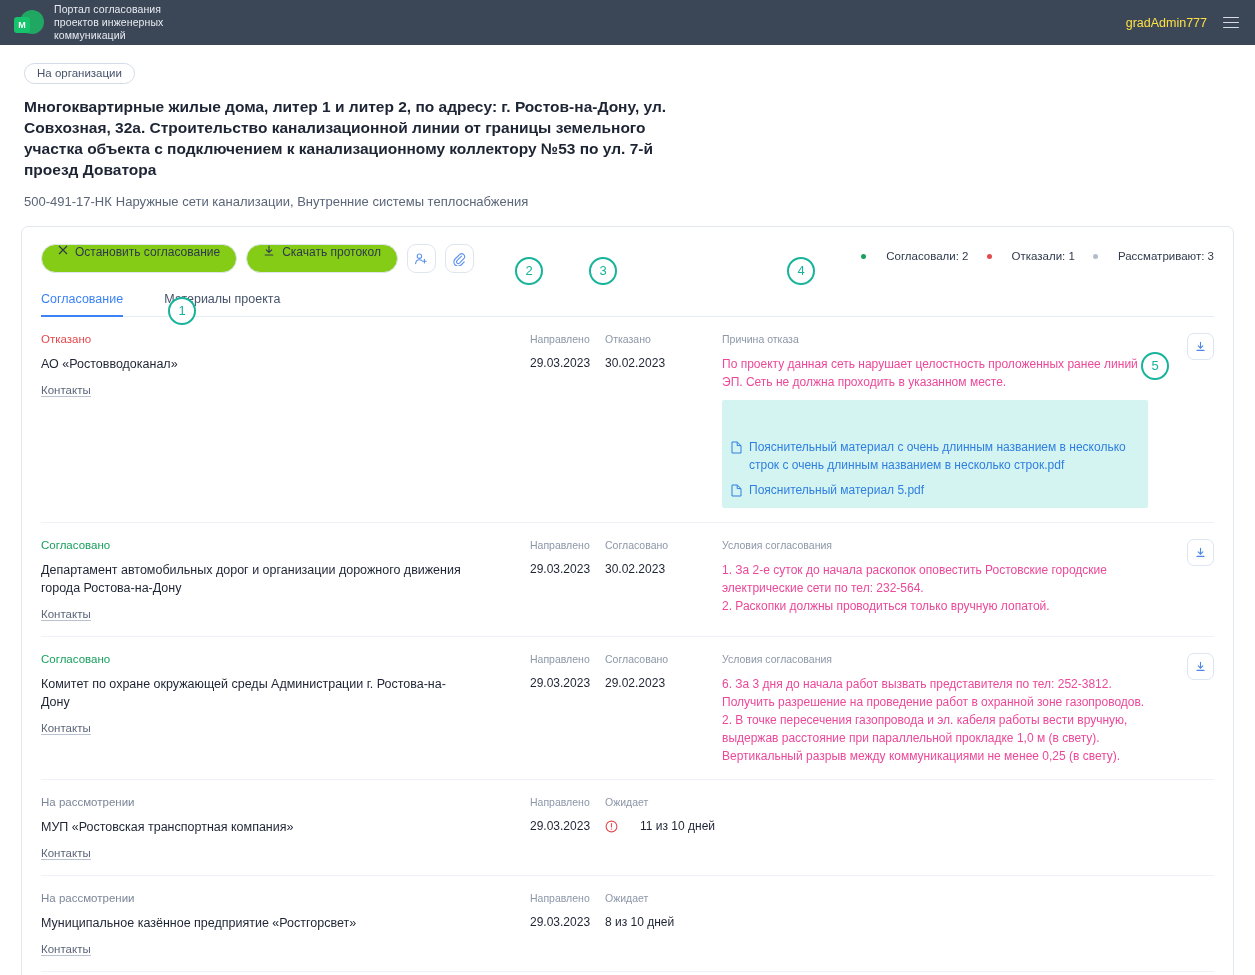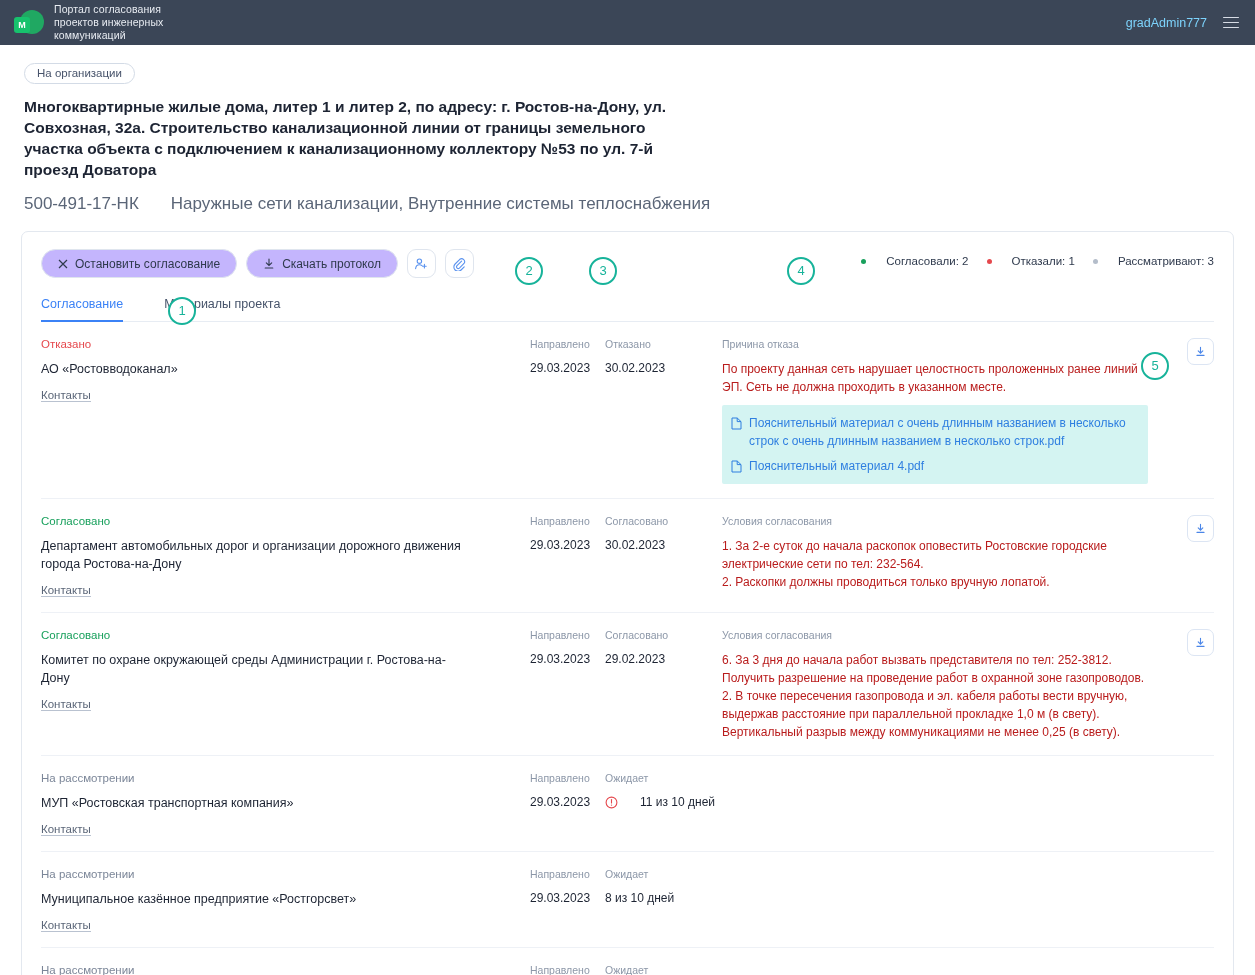--- a/index.html
+++ b/index.html
@@ -51,21 +51,21 @@
     font-size: 10.5px;
     line-height: 13px;
     letter-spacing: .1px;
     max-width: 160px;
   }
   .topbar-right {
     position: absolute;
     right: 16px; top: 0; height: 45px;
     display: flex; align-items: center; gap: 16px;
   }
-  .username { color: #7dd3fc; font-size: 12.5px; margin-left: 21px; }
+  .username { color: #fde047; font-size: 12.5px; margin-left: 21px; }
   .burger { width: 16px; cursor: pointer; }
   .burger span {
     display: block; height: 1.6px; background: #d7dce5;
     margin: 3.4px 0; border-radius: 1px;
   }
 
   
   .page-head { padding: 18px 24px 0 24px; }
   .status-chip {
     display: inline-block;
@@ -83,42 +83,42 @@
     line-height: 21px;
     font-weight: bold;
     color: #1d2433;
     max-width: 660px;
     letter-spacing: 0;
   }
   .meta-row {
     margin-top: 14px;
     display: flex;
     align-items: baseline;
-    gap: 32px;
-    font-size: 17px;
+    gap: 4px;
+    font-size: 13px;
     color: #5b6678;
   }
 
   
   .card {
     margin: 17px 21px 0 21px;
     border: 1px solid #e3e8ef;
     border-radius: 7px;
     background: #fff;
     height: 765px;
     position: relative;
   }
   .card-inner { padding: 17px 19px 0 19px; }
 
   .toolbar { display: flex; align-items: center; gap: 9px; position: relative; }
   .btn {
-    display: inline-flex; align-items: center; gap: 7px;
+    display: inline-flex; gap: 7px;
     border: 1px solid #dfe5ee;
     border-radius: 17px;
-    background: #c4b5fd;
+    background: #84cc16;
     height: 29px;
     padding: 0 16px;
     font-size: 12px;
     color: #2f3a4d;
     cursor: pointer;
     white-space: nowrap;
   }
   .btn svg { display: block; }
   .icon-btn {
     width: 29px; height: 29px;
@@ -175,32 +175,33 @@
     font-size: 11.5px;
     color: #5b6678;
     border-bottom: 1px solid #b9c2d0;
     cursor: pointer;
   }
 
   .col-label { font-size: 10.5px; color: #8c97a8; margin-bottom: 10px; }
   .col-value { font-size: 12px; color: #1d2433; line-height: 17px; }
   .col-value.warn { display: flex; align-items: center; gap: 22px; }
 
-  .info-body { font-size: 12px; line-height: 18px; color: #b91c1c; }
+  .info-body { font-size: 12px; line-height: 18px; color: #ec4899; }
 
   .attach-box {
     margin-top: 9px;
     background: #d4f4f2;
     padding: 9px 11px 9px 9px;
     border-radius: 2px;
   }
   .attach {
     display: flex; gap: 7px; align-items: flex-start;
     font-size: 12px; line-height: 18px; color: #2f7fe0;
     cursor: pointer;
+    margin-top: 29px;
   }
   .attach + .attach { margin-top: 7px; }
   .attach svg { flex: 0 0 11px; margin-top: 3px; }
 
   .dl-btn {
     width: 27px; height: 27px;
     border: 1px solid #dce5f3;
     border-radius: 7px;
     background: #fff;
     display: inline-flex; align-items: center; justify-content: center;
@@ -328,21 +329,21 @@
                   <path d="M1 1h5.2L10 4.6V12H1z" fill="none" stroke="#2f7fe0" stroke-width="1"></path>
                   <path d="M6.2 1v3.6H10" fill="none" stroke="#2f7fe0" stroke-width="1"></path>
                 </svg>
                 <span>Пояснительный материал с очень длинным названием в несколько строк с очень длинным названием в несколько строк.pdf</span>
               </div>
               <div class="attach">
                 <svg width="11" height="13" viewBox="0 0 11 13">
                   <path d="M1 1h5.2L10 4.6V12H1z" fill="none" stroke="#2f7fe0" stroke-width="1"></path>
                   <path d="M6.2 1v3.6H10" fill="none" stroke="#2f7fe0" stroke-width="1"></path>
                 </svg>
-                <span>Пояснительный материал 4.pdf</span>
+                <span>Пояснительный материал 5.pdf</span>
               </div>
             </div>
           </div>
           <div class="col-act">
             <div class="dl-btn">
               <svg width="13" height="13" viewBox="0 0 13 13">
                 <path d="M6.5 2.2 V7.6 M4.2 5.8 L6.5 8.1 L8.8 5.8" stroke="#4b86e8" stroke-width="1.1" fill="none" stroke-linecap="round"></path>
                 <path d="M3 10.4 H10" stroke="#4b86e8" stroke-width="1.1" stroke-linecap="round"></path>
               </svg>
             </div>

